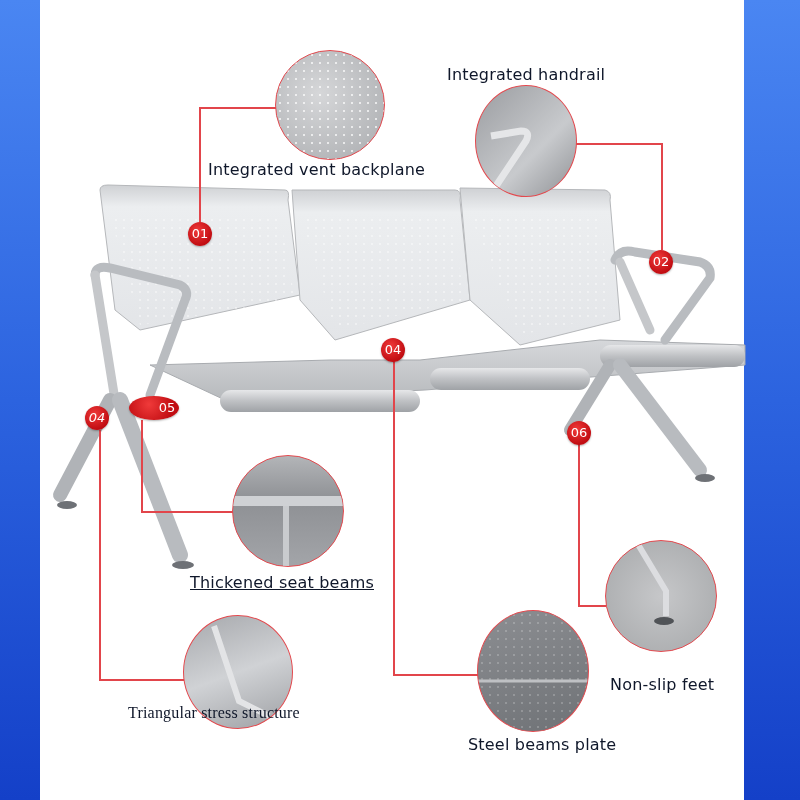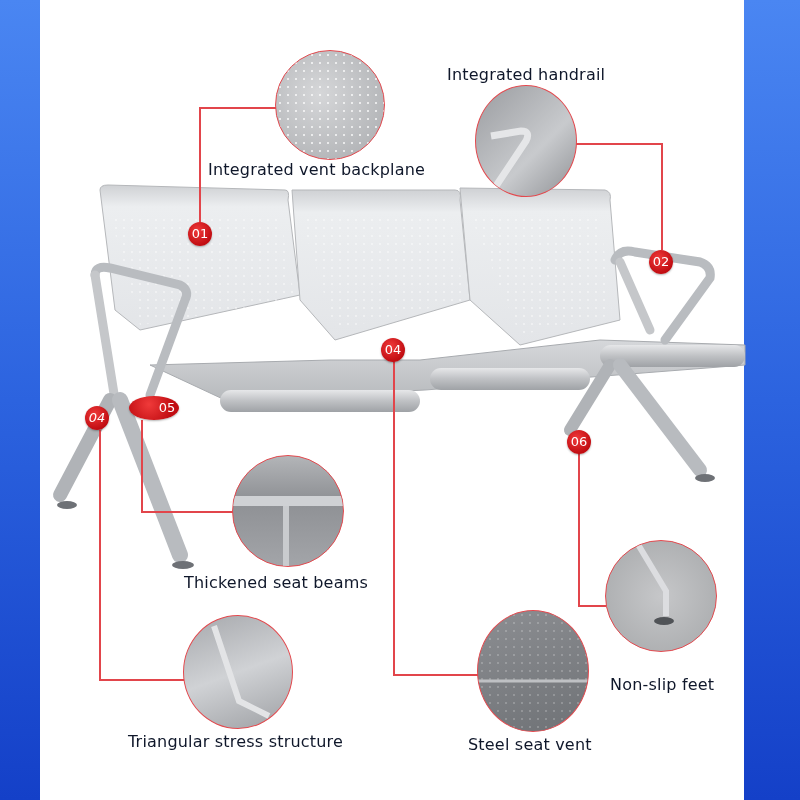--- a/index.html
+++ b/index.html
@@ -121,20 +121,20 @@
       <path d="M30,0 L60,50 L60,75" fill="none" stroke="#dcdde0" stroke-width="6"></path>
       <ellipse cx="58" cy="80" rx="10" ry="4" fill="#505357"></ellipse>
     </svg>
 </div>
 
 <div class="badge" style="left:188px;top:222px;">01</div>
 <div class="badge" style="left:649px;top:250px;">02</div>
 <div class="badge" style="left:381px;top:338px;">04</div>
 <div class="badge" style="left:85px;top:406px;font-style:italic;">04</div>
 <div class="badge" style="left:129px;top:396px;padding-left:26px;">05</div>
-<div class="badge" style="left:567px;top:430px;">06</div>
+<div class="badge" style="left:567px;top:421px;">06</div>
 
 <div class="label" style="left:208px;top:160px;">Integrated vent backplane</div>
 <div class="label" style="left:447px;top:65px;">Integrated handrail</div>
-<div class="label" style="left:468px;top:735px;">Steel seat vent</div>
-<div class="label" style="left:128px;top:732px;">Triangular stress structure</div>
-<div class="label" style="left:184px;top:573px;">Thickened seat beams</div>
+<div class="label" style="left:468px;top:735px;">Steel beams plate</div>
+<div class="label" style="left:128px;top:704px;font-family:Liberation Serif, serif;">Triangular stress structure</div>
+<div class="label" style="left:190px;top:573px;text-decoration:underline;">Thickened seat beams</div>
 <div class="label" style="left:610px;top:675px;">Non-slip feet</div>
 
 </body></html>

